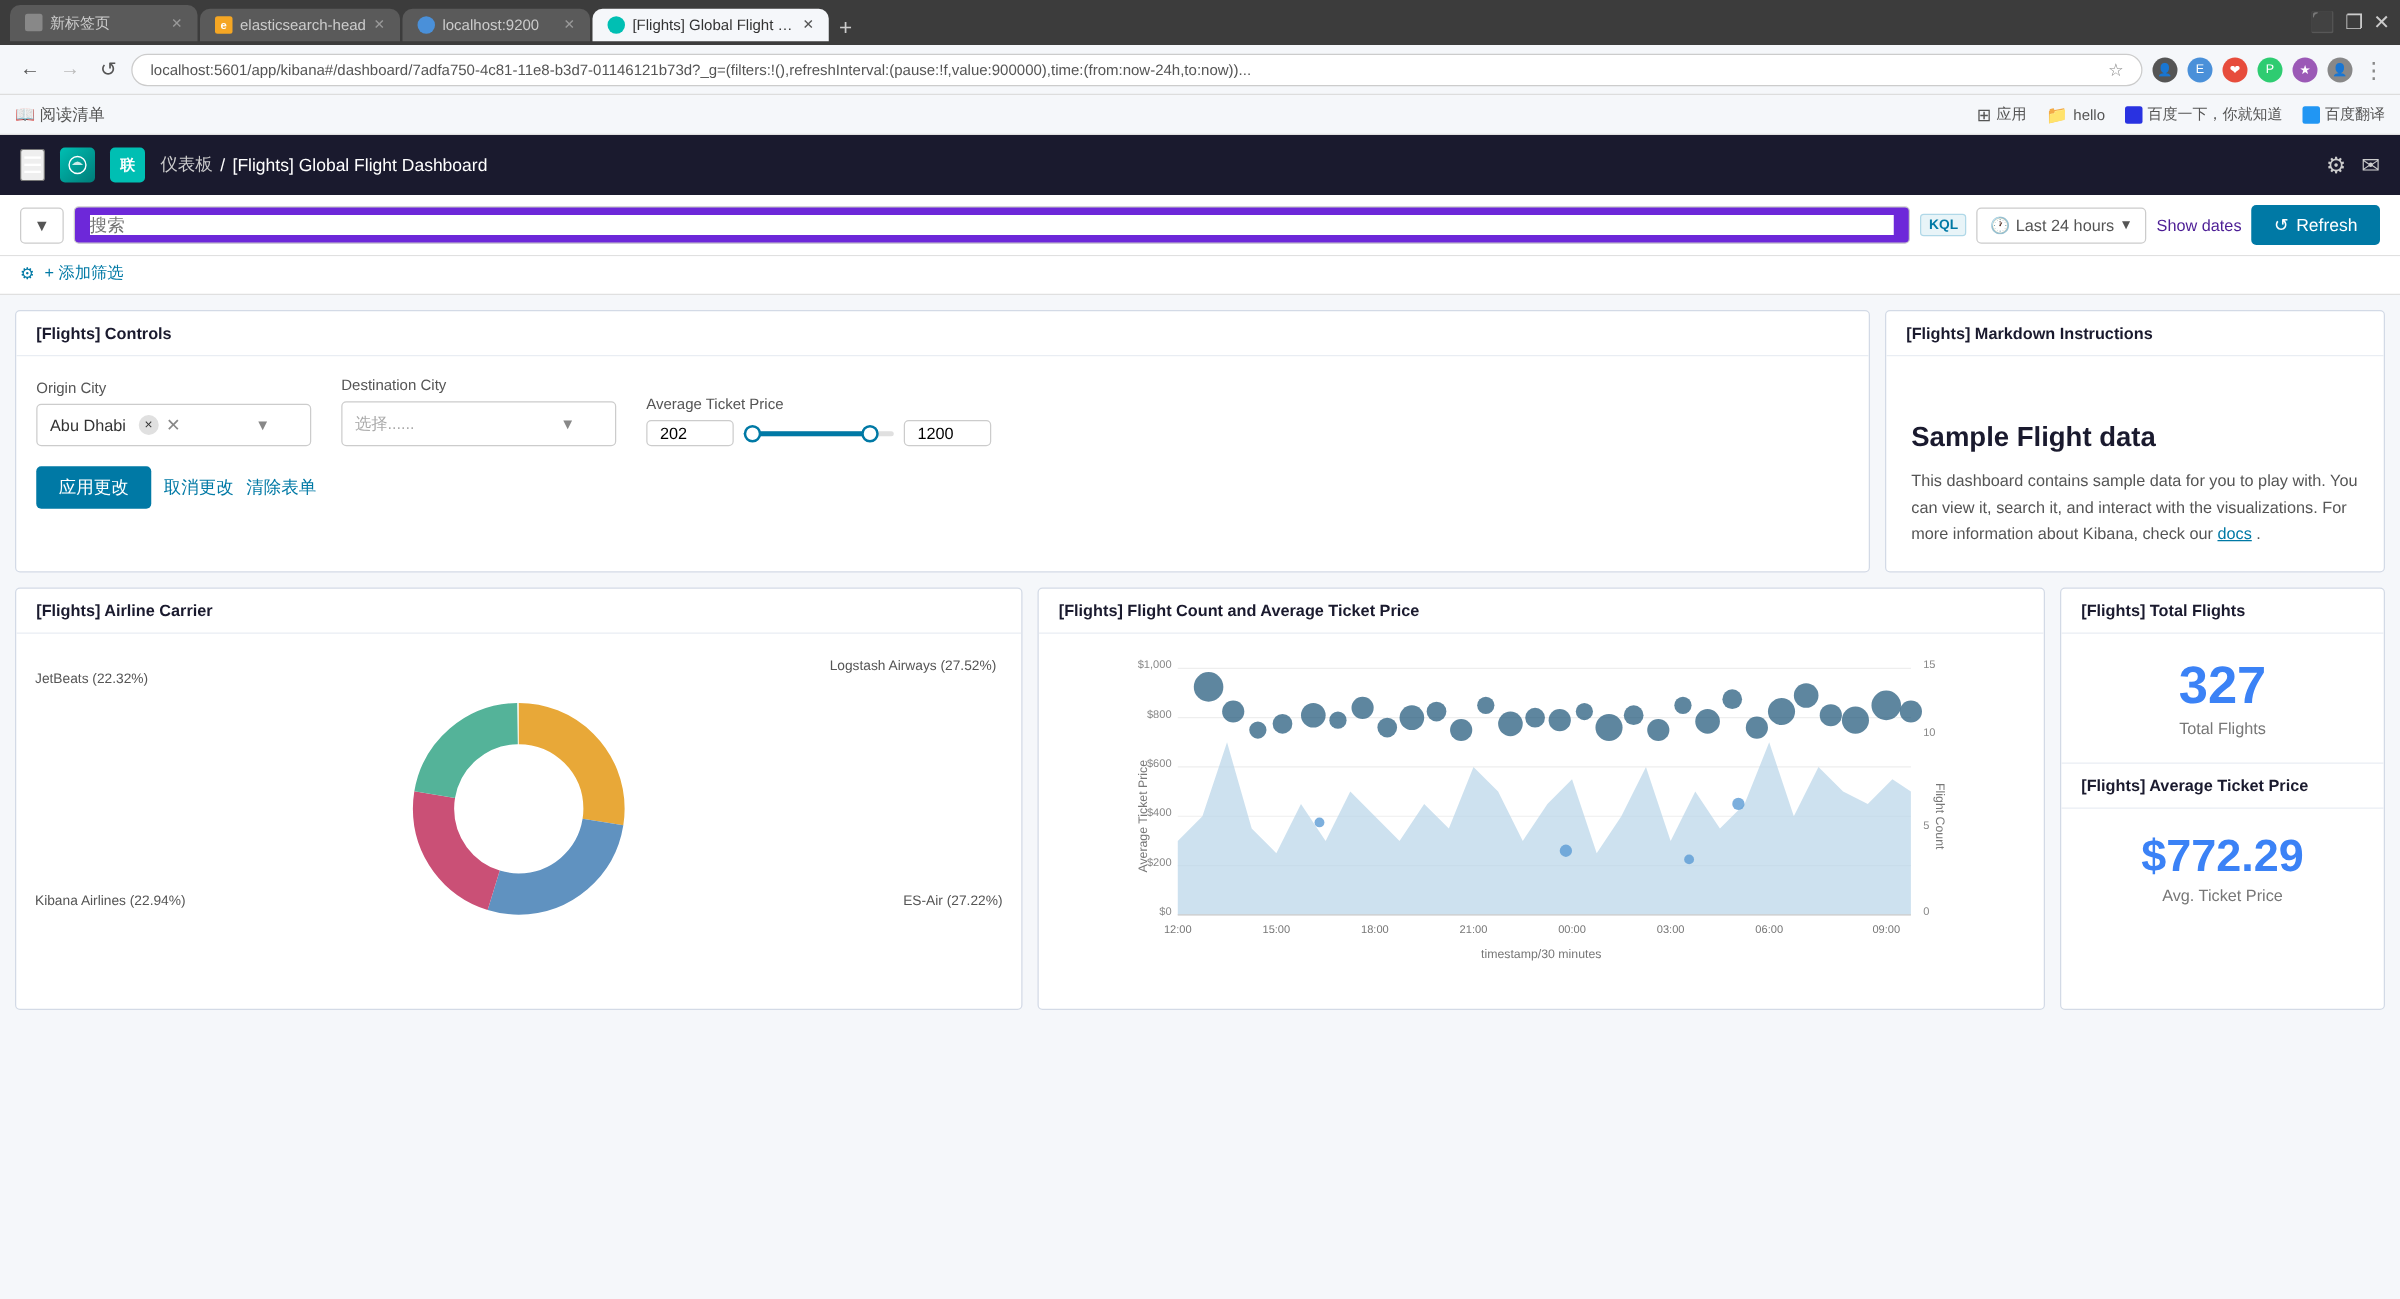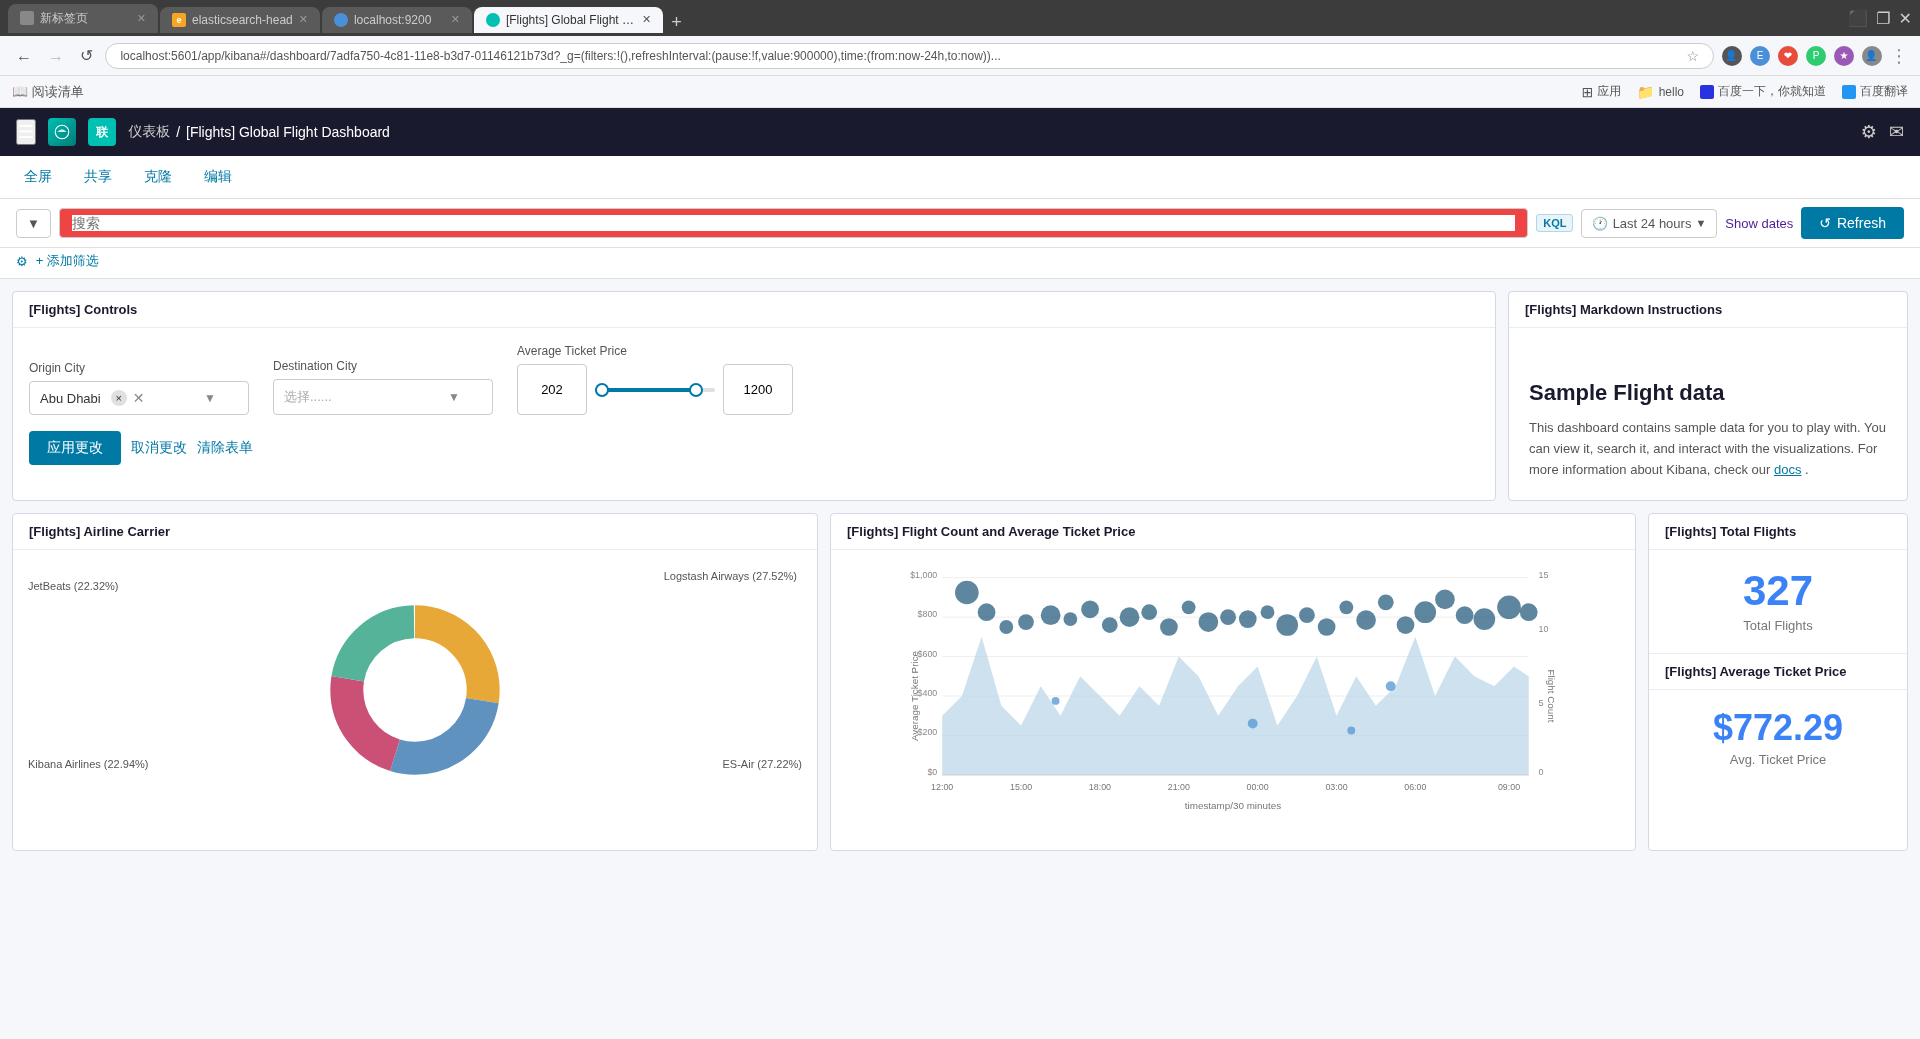--- a/index.html
+++ b/index.html
@@ -40,21 +40,21 @@
     .topnav-right { margin-left: auto; display: flex; gap: 12px; align-items: center; }
     .topnav-icon-btn { color: #ccc; background: none; border: none; font-size: 18px; cursor: pointer; }
 
     
     .dashboard-toolbar { background: white; padding: 8px 16px; display: flex; align-items: center; gap: 16px; border-bottom: 1px solid #e0e0e0; }
     .toolbar-btn { background: none; border: none; color: #0079a5; font-size: 14px; cursor: pointer; padding: 4px 8px; border-radius: 4px; }
 
     
     .search-bar { background: white; padding: 8px 16px; display: flex; align-items: center; gap: 8px; border-bottom: 1px solid #e0e0e0; }
     .filter-btn { border: 1px solid #ccc; border-radius: 4px; padding: 6px 10px; background: white; cursor: pointer; display: flex; align-items: center; gap: 4px; color: #555; font-size: 13px; }
-    .search-input-wrap { flex: 1; border: 1px solid #ccc; border-radius: 4px; padding: 6px 12px; display: flex; align-items: flex-end; gap: 8px; background: #ef4444; }
+    .search-input-wrap { flex: 1; border: 1px solid #ccc; border-radius: 4px; padding: 6px 12px; display: flex; align-items: flex-end; gap: 8px; background: #6d28d9; }
     .search-input-wrap input { border: none; outline: none; flex: 1; font-size: 14px; color: #555; }
     .kql-badge { background: #e8f4f8; color: #0079a5; border: 1px solid #b0d8e8; border-radius: 3px; padding: 2px 6px; font-size: 11px; font-weight: bold; }
     .time-selector { display: flex; align-items: center; gap: 4px; border: 1px solid #ccc; border-radius: 4px; padding: 6px 10px; background: white; cursor: pointer; color: #555; font-size: 13px; }
     .show-dates-btn { color: #4c1d95; background: none; border: none; font-size: 13px; cursor: pointer; text-decoration: none; }
     .refresh-btn { background: #0079a5; color: white; border: none; border-radius: 4px; padding: 8px 18px; font-size: 14px; cursor: pointer; display: flex; align-items: center; gap: 6px; font-weight: 500; }
 
     
     .filter-bar { background: white; padding: 4px 16px 8px; display: flex; align-items: center; gap: 8px; border-bottom: 1px solid #e0e0e0; }
     .filter-settings-btn { color: #0079a5; background: none; border: none; cursor: pointer; font-size: 13px; display: flex; align-items: center; gap: 4px; }
     .add-filter-btn { color: #0079a5; background: none; border: none; cursor: pointer; font-size: 13px; }
@@ -70,21 +70,21 @@
     .panel-header { padding: 10px 16px; border-bottom: 1px solid #e9edf3; font-size: 13px; font-weight: 700; color: #1a1a2e; display: flex; align-items: center; justify-content: space-between; }
 
     
     .controls-body { padding: 16px; display: flex; align-items: flex-end; gap: 24px; flex-wrap: wrap; }
     .control-group { display: flex; flex-direction: column; gap: 6px; }
     .control-label { font-size: 12px; color: #555; font-weight: 500; }
     .control-select { border: 1px solid #ccc; border-radius: 4px; padding: 8px 32px 8px 10px; font-size: 13px; color: #333; background: white; position: relative; display: flex; align-items: center; gap: 6px; min-width: 220px; cursor: pointer; }
     .clear-btn { background: none; border: none; color: #888; cursor: pointer; font-size: 14px; }
     .chevron-down { color: #888; font-size: 12px; margin-left: auto; }
     .price-slider-wrap { display: flex; align-items: center; gap: 8px; }
-    .price-input { border: 1px solid #ccc; border-radius: 4px; padding: 17px 10px; width: 70px; font-size: 13px; text-align: center; }
+    .price-input { border: 1px solid #ccc; border-radius: 4px; padding: 2px 10px; width: 70px; font-size: 13px; text-align: left; }
     .slider-track { position: relative; width: 120px; height: 20px; display: flex; align-items: center; }
     .slider-line { position: absolute; left: 0; right: 0; height: 4px; background: #e0e0e0; border-radius: 2px; }
     .slider-fill { position: absolute; left: 0; right: 15%; height: 4px; background: #0079a5; border-radius: 2px; }
     .slider-thumb { position: absolute; width: 14px; height: 14px; background: white; border: 2px solid #0079a5; border-radius: 50%; cursor: pointer; }
     .thumb-left { left: 0; }
     .thumb-right { right: 10%; }
 
     .controls-actions { padding: 0 16px 16px; display: flex; gap: 10px; align-items: center; }
     .apply-btn { background: #0079a5; color: white; border: none; border-radius: 4px; padding: 8px 18px; font-size: 14px; cursor: pointer; font-weight: 500; }
     .cancel-btn { color: #0079a5; background: none; border: none; font-size: 14px; cursor: pointer; }
@@ -202,26 +202,20 @@
       <a href="#">仪表板</a>
       <span>/</span>
       <span>[Flights] Global Flight Dashboard</span>
     </div>
     <div class="topnav-right">
       <button class="topnav-icon-btn">⚙</button>
       <button class="topnav-icon-btn">✉</button>
     </div>
   </div>
 
-  <div class="dashboard-toolbar">
-    <button class="toolbar-btn">全屏</button>
-    <button class="toolbar-btn">共享</button>
-    <button class="toolbar-btn">克隆</button>
-    <button class="toolbar-btn">编辑</button>
-  </div>
 
   <div class="search-bar">
     <button class="filter-btn">
       <span>▼</span>
     </button>
     <div class="search-input-wrap">
       <input type="text" placeholder="搜索" style="">
     </div>
     <span class="kql-badge">KQL</span>
     <div class="time-selector">

